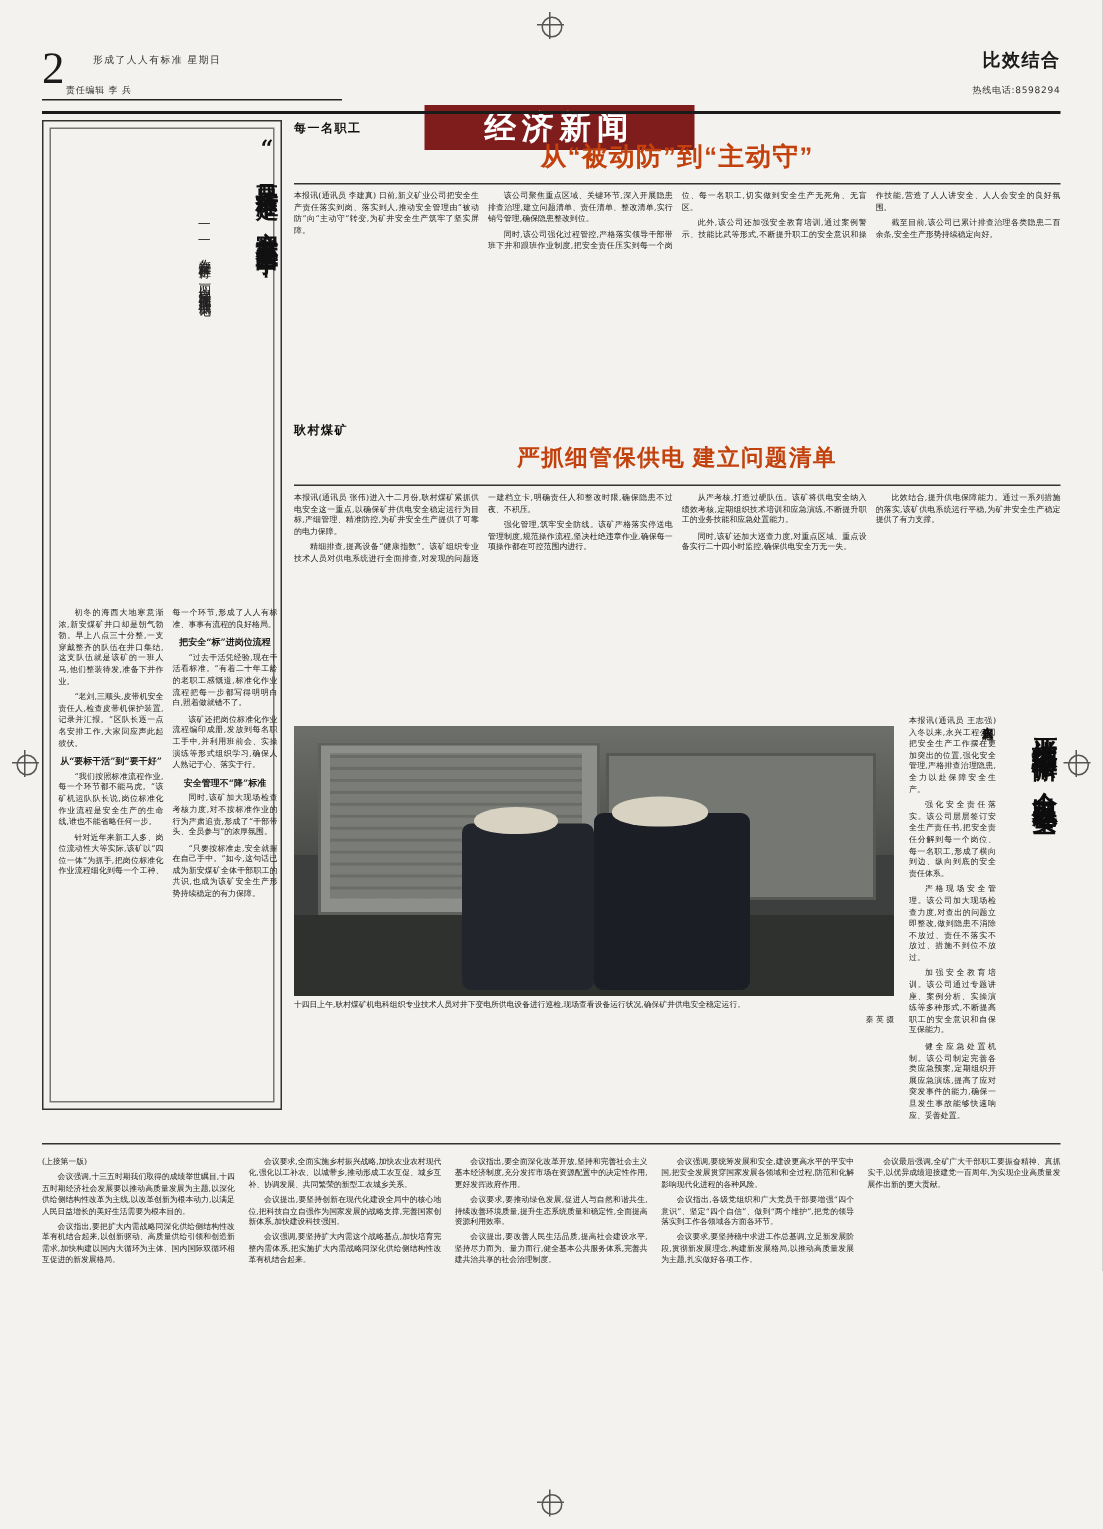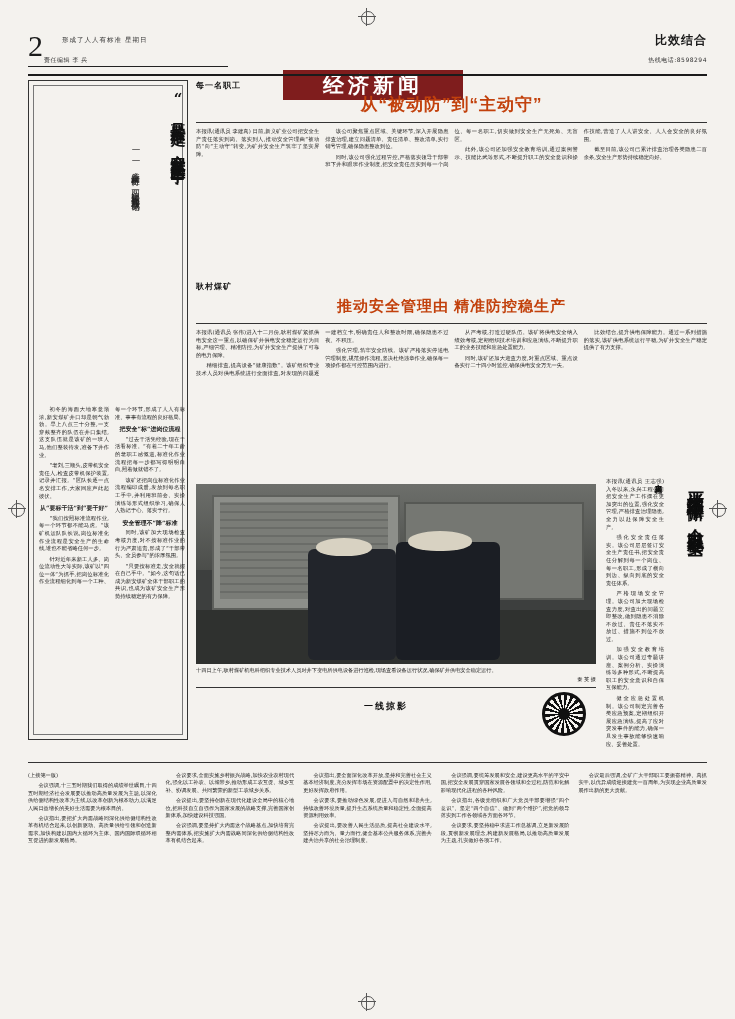--- a/index.html
+++ b/index.html
@@ -211,21 +211,21 @@
           <p class="lead">本报讯(通讯员 李建真) 日前,新义矿业公司把安全生产责任落实到岗、落实到人,推动安全管理由“被动防”向“主动守”转变,为矿井安全生产筑牢了坚实屏障。</p>
           <p>该公司聚焦重点区域、关键环节,深入开展隐患排查治理,建立问题清单、责任清单、整改清单,实行销号管理,确保隐患整改到位。</p>
           <p>同时,该公司强化过程管控,严格落实领导干部带班下井和跟班作业制度,把安全责任压实到每一个岗位、每一名职工,切实做到安全生产无死角、无盲区。</p>
           <p>此外,该公司还加强安全教育培训,通过案例警示、技能比武等形式,不断提升职工的安全意识和操作技能,营造了人人讲安全、人人会安全的良好氛围。</p>
           <p>截至目前,该公司已累计排查治理各类隐患二百余条,安全生产形势持续稳定向好。</p>
         </div>
       </div>
 
       <div style="position:absolute;left:168px;top:186px;width:511px;margin-top:15px;">
         <div class="kicker">耿村煤矿</div>
-        <div class="headline small">推动安全管理由  精准防控稳生产</div>
+        <div class="headline small">严抓细管保供电  建立问题清单</div>
         <div class="rule-thin"></div>
         <div class="bodytext cols4">
           <p class="lead">本报讯(通讯员 张伟)进入十二月份,耿村煤矿紧抓供电安全这一重点,以确保矿井供电安全稳定运行为目标,严细管理、精准防控,为矿井安全生产提供了可靠的电力保障。</p>
           <p>精细排查,提高设备“健康指数”。该矿组织专业技术人员对供电系统进行全面排查,对发现的问题逐一建档立卡,明确责任人和整改时限,确保隐患不过夜、不积压。</p>
           <p>强化管理,筑牢安全防线。该矿严格落实停送电管理制度,规范操作流程,坚决杜绝违章作业,确保每一项操作都在可控范围内进行。</p>
           <p>从严考核,打造过硬队伍。该矿将供电安全纳入绩效考核,定期组织技术培训和应急演练,不断提升职工的业务技能和应急处置能力。</p>
           <p>同时,该矿还加大巡查力度,对重点区域、重点设备实行二十四小时监控,确保供电安全万无一失。</p>
           <p>比效结合,提升供电保障能力。通过一系列措施的落实,该矿供电系统运行平稳,为矿井安全生产稳定提供了有力支撑。</p>
         </div>
       </div>
@@ -237,24 +237,20 @@
           <div class="grid"></div>
           <div class="panel2"></div>
           <div class="floor"></div>
           <div class="worker w1"></div>
           <div class="worker w2"></div>
           <div class="helmet h1"></div>
           <div class="helmet h2"></div>
         </div>
         <div class="photo-caption">十四日上午,耿村煤矿机电科组织专业技术人员对井下变电所供电设备进行巡检,现场查看设备运行状况,确保矿井供电安全稳定运行。</div>
         <div class="photo-credit">秦 英 摄</div>
-        <div class="badge">
-          <div class="label">一线掠影</div>
-          <div class="wheel"></div>
-        </div>
       </div>
 
       <div style="position:absolute;left:578px;top:398px;width:60px;">
         <div class="bodytext" style="column-count:1;width:58px;">
           <p class="lead">本报讯(通讯员 王志强) 入冬以来,永兴工程公司把安全生产工作摆在更加突出的位置,强化安全管理,严格排查治理隐患,全力以赴保障安全生产。</p>
           <p>强化安全责任落实。该公司层层签订安全生产责任书,把安全责任分解到每一个岗位、每一名职工,形成了横向到边、纵向到底的安全责任体系。</p>
           <p>严格现场安全管理。该公司加大现场检查力度,对查出的问题立即整改,做到隐患不消除不放过、责任不落实不放过、措施不到位不放过。</p>
           <p>加强安全教育培训。该公司通过专题讲座、案例分析、实操演练等多种形式,不断提高职工的安全意识和自保互保能力。</p>
           <p>健全应急处置机制。该公司制定完善各类应急预案,定期组织开展应急演练,提高了应对突发事件的能力,确保一旦发生事故能够快速响应、妥善处置。</p>
         </div>

